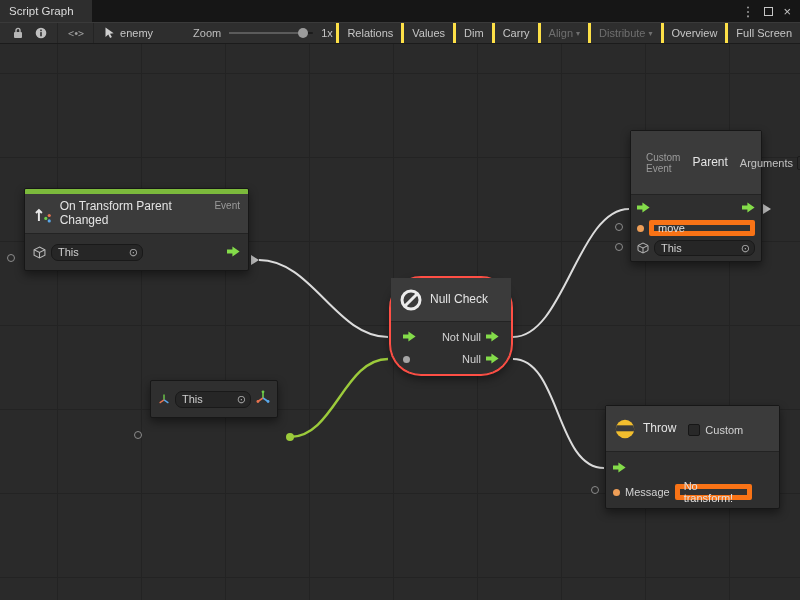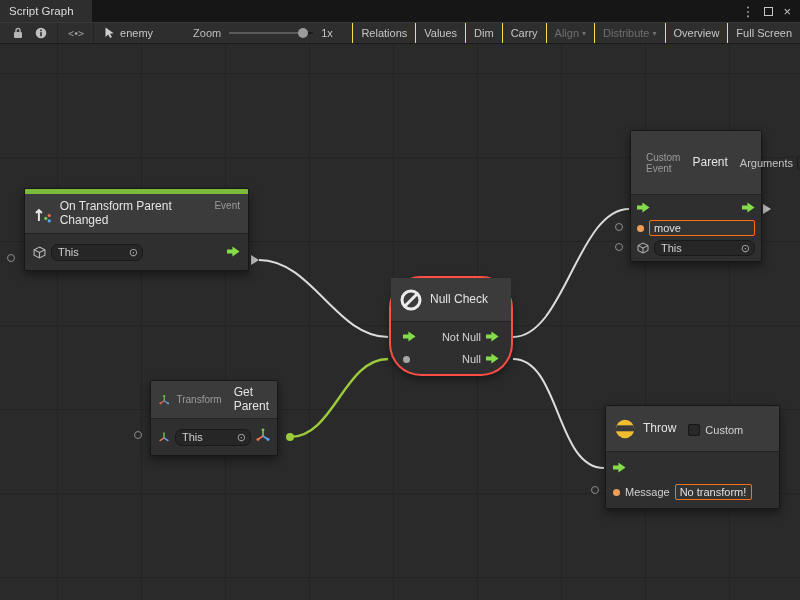--- a/index.html
+++ b/index.html
@@ -19,21 +19,21 @@
              display:flex; align-items:center; font-size:11px; color:#C6C6C6; padding-left:7px; }
   .ticon { display:flex; align-items:center; justify-content:center; padding:0 6px; height:100%; }
   .tsep { width:1px; align-self:stretch; background:#242424; margin:0 4px; }
   .code-glyph { font-family:"DejaVu Sans Mono", monospace; font-size:10px; color:#9E9E9E; letter-spacing:-1px; }
   .graph-name { display:flex; align-items:center; gap:5px; padding:0 6px; }
   .zoom-label { margin-left:34px; color:#BEBEBE; }
   .zoom-slider { width:84px; height:2px; background:#1B1B1B; border-radius:1px; position:relative; margin:0 8px; }
   .zoom-fill { position:absolute; left:0; top:0; bottom:0; width:88%; background:#5B5B5B; }
   .zoom-handle { position:absolute; left:calc(88% - 5px); top:-4px; width:10px; height:10px; border-radius:50%; background:#9B9B9B; }
   .right-btns { margin-left:auto; display:flex; height:100%; }
-  .tbtn { display:flex; align-items:center; padding:0 8px; border-left:1px solid #fde047; white-space:nowrap; height:100%;text-align:right; }
+  .tbtn { display:flex; align-items:center; padding:0 8px; border-left:3px solid #fde047; white-space:nowrap; height:100%;text-align:right; }
   .tbtn.disabled { color:#6F6F6F; }
   .dd-arrow { font-size:8px; margin-left:3px; }
 
   
   .canvas { position:absolute; top:44px; left:0; width:800px; height:556px; overflow:hidden;
             background-color:#2A2A2A;
             background-image: linear-gradient(to right, #232323 1px, transparent 1px),
                               linear-gradient(to bottom, #232323 1px, transparent 1px);
             background-size:84px 84px; background-position:57px 29px; }
   .wires { position:absolute; left:0; top:0; }
@@ -53,21 +53,21 @@
   .nsub, .ncat { font-size:10px; color:#9B9B9B; line-height:1.1; }
   .nbody { display:flex; flex-direction:column; }
   .prow { display:flex; align-items:center; gap:5px; }
   .plabel { font-size:11px; color:#D2D2D2; }
   .push { margin-left:auto; }
 
   .obj-field { background:#262626; border:1px solid #191919; border-radius:7px; height:17px;
                display:flex; align-items:center; padding:0 4px; gap:3px; }
   .field-text { flex:1; font-size:11px; color:#CFCFCF; padding-left:2px; }
   .target { color:#ACACAC; font-size:11px; line-height:1; }
-  .text-field { background:#333333; border:1px solid #f97316; border-radius:2px; height:16px;
+  .text-field { background:#333333; border:5px solid #f97316; border-radius:2px; height:16px;
                 display:flex; align-items:center; padding:0 4px; font-size:11px; color:#E0E0E0; }
   .dot { width:7px; height:7px; border-radius:50%; flex:none; }
   .dot.orange { background:#EE9E57; }
   .dot.gray { background:#A6A6A6; }
   .checkbox { width:12px; height:12px; background:#282828; border:1px solid #161616; border-radius:2px; flex:none; }
   .argrow { display:flex; align-items:center; gap:4px; font-size:11px; color:#C2C2C2; }
   .argbox { width:16px; height:14px; background:#2A2A2A; border:1px solid #1B1B1B; border-radius:2px;
             display:flex; align-items:center; justify-content:center; font-size:10px; color:#DADADA; }
 
   .stub { position:absolute; width:8px; height:8px; border:1.5px solid #8C8C8C; border-radius:50%; }
@@ -241,34 +241,20 @@
         <span>
           <svg width="13" height="11" viewBox="0 0 13 11">
               <path d="M0 3.4 H5.4 V0.4 L12.6 5.5 L5.4 10.6 V7.6 H0 Z" fill="#84DC4A"></path>
             </svg>
         </span>
       </div>
     </div>
   </div>
 
   <div class="node" id="node-getparent">
-    <div class="nhead">
-      <svg width="20" height="20" viewBox="0 0 14 14">
-        <line x1="7" y1="8" x2="7" y2="1.8" stroke="#6FCF4A" stroke-width="1.5"></line>
-        <line x1="7" y1="8" x2="1.9" y2="11.5" stroke="#E8734F" stroke-width="1.5"></line>
-        <line x1="7" y1="8" x2="12.1" y2="11.5" stroke="#5AA7E8" stroke-width="1.5"></line>
-        <circle cx="7" cy="1.8" r="1.4" fill="#6FCF4A"></circle>
-          <circle cx="1.9" cy="11.5" r="1.4" fill="#E8734F"></circle>
-          <circle cx="12.1" cy="11.5" r="1.4" fill="#5AA7E8"></circle>
-      </svg>
-      <div class="hcol center">
-        <span class="ncat">Transform</span>
-        <span class="ntitle">Get Parent</span>
-      </div>
-    </div>
     <div class="nbody">
       <div class="prow">
         <svg width="12" height="12" viewBox="0 0 14 14">
           <line x1="7" y1="8" x2="7" y2="1.8" stroke="#6FCF4A" stroke-width="1.6"></line>
           <line x1="7" y1="8" x2="1.9" y2="11.5" stroke="#E8734F" stroke-width="1.6"></line>
           <line x1="7" y1="8" x2="12.1" y2="11.5" stroke="#5AA7E8" stroke-width="1.6"></line>
         </svg>
         <div class="obj-field" style="width:76px;">
           <span class="field-text">This</span>
           <span class="target">⊙</span>

